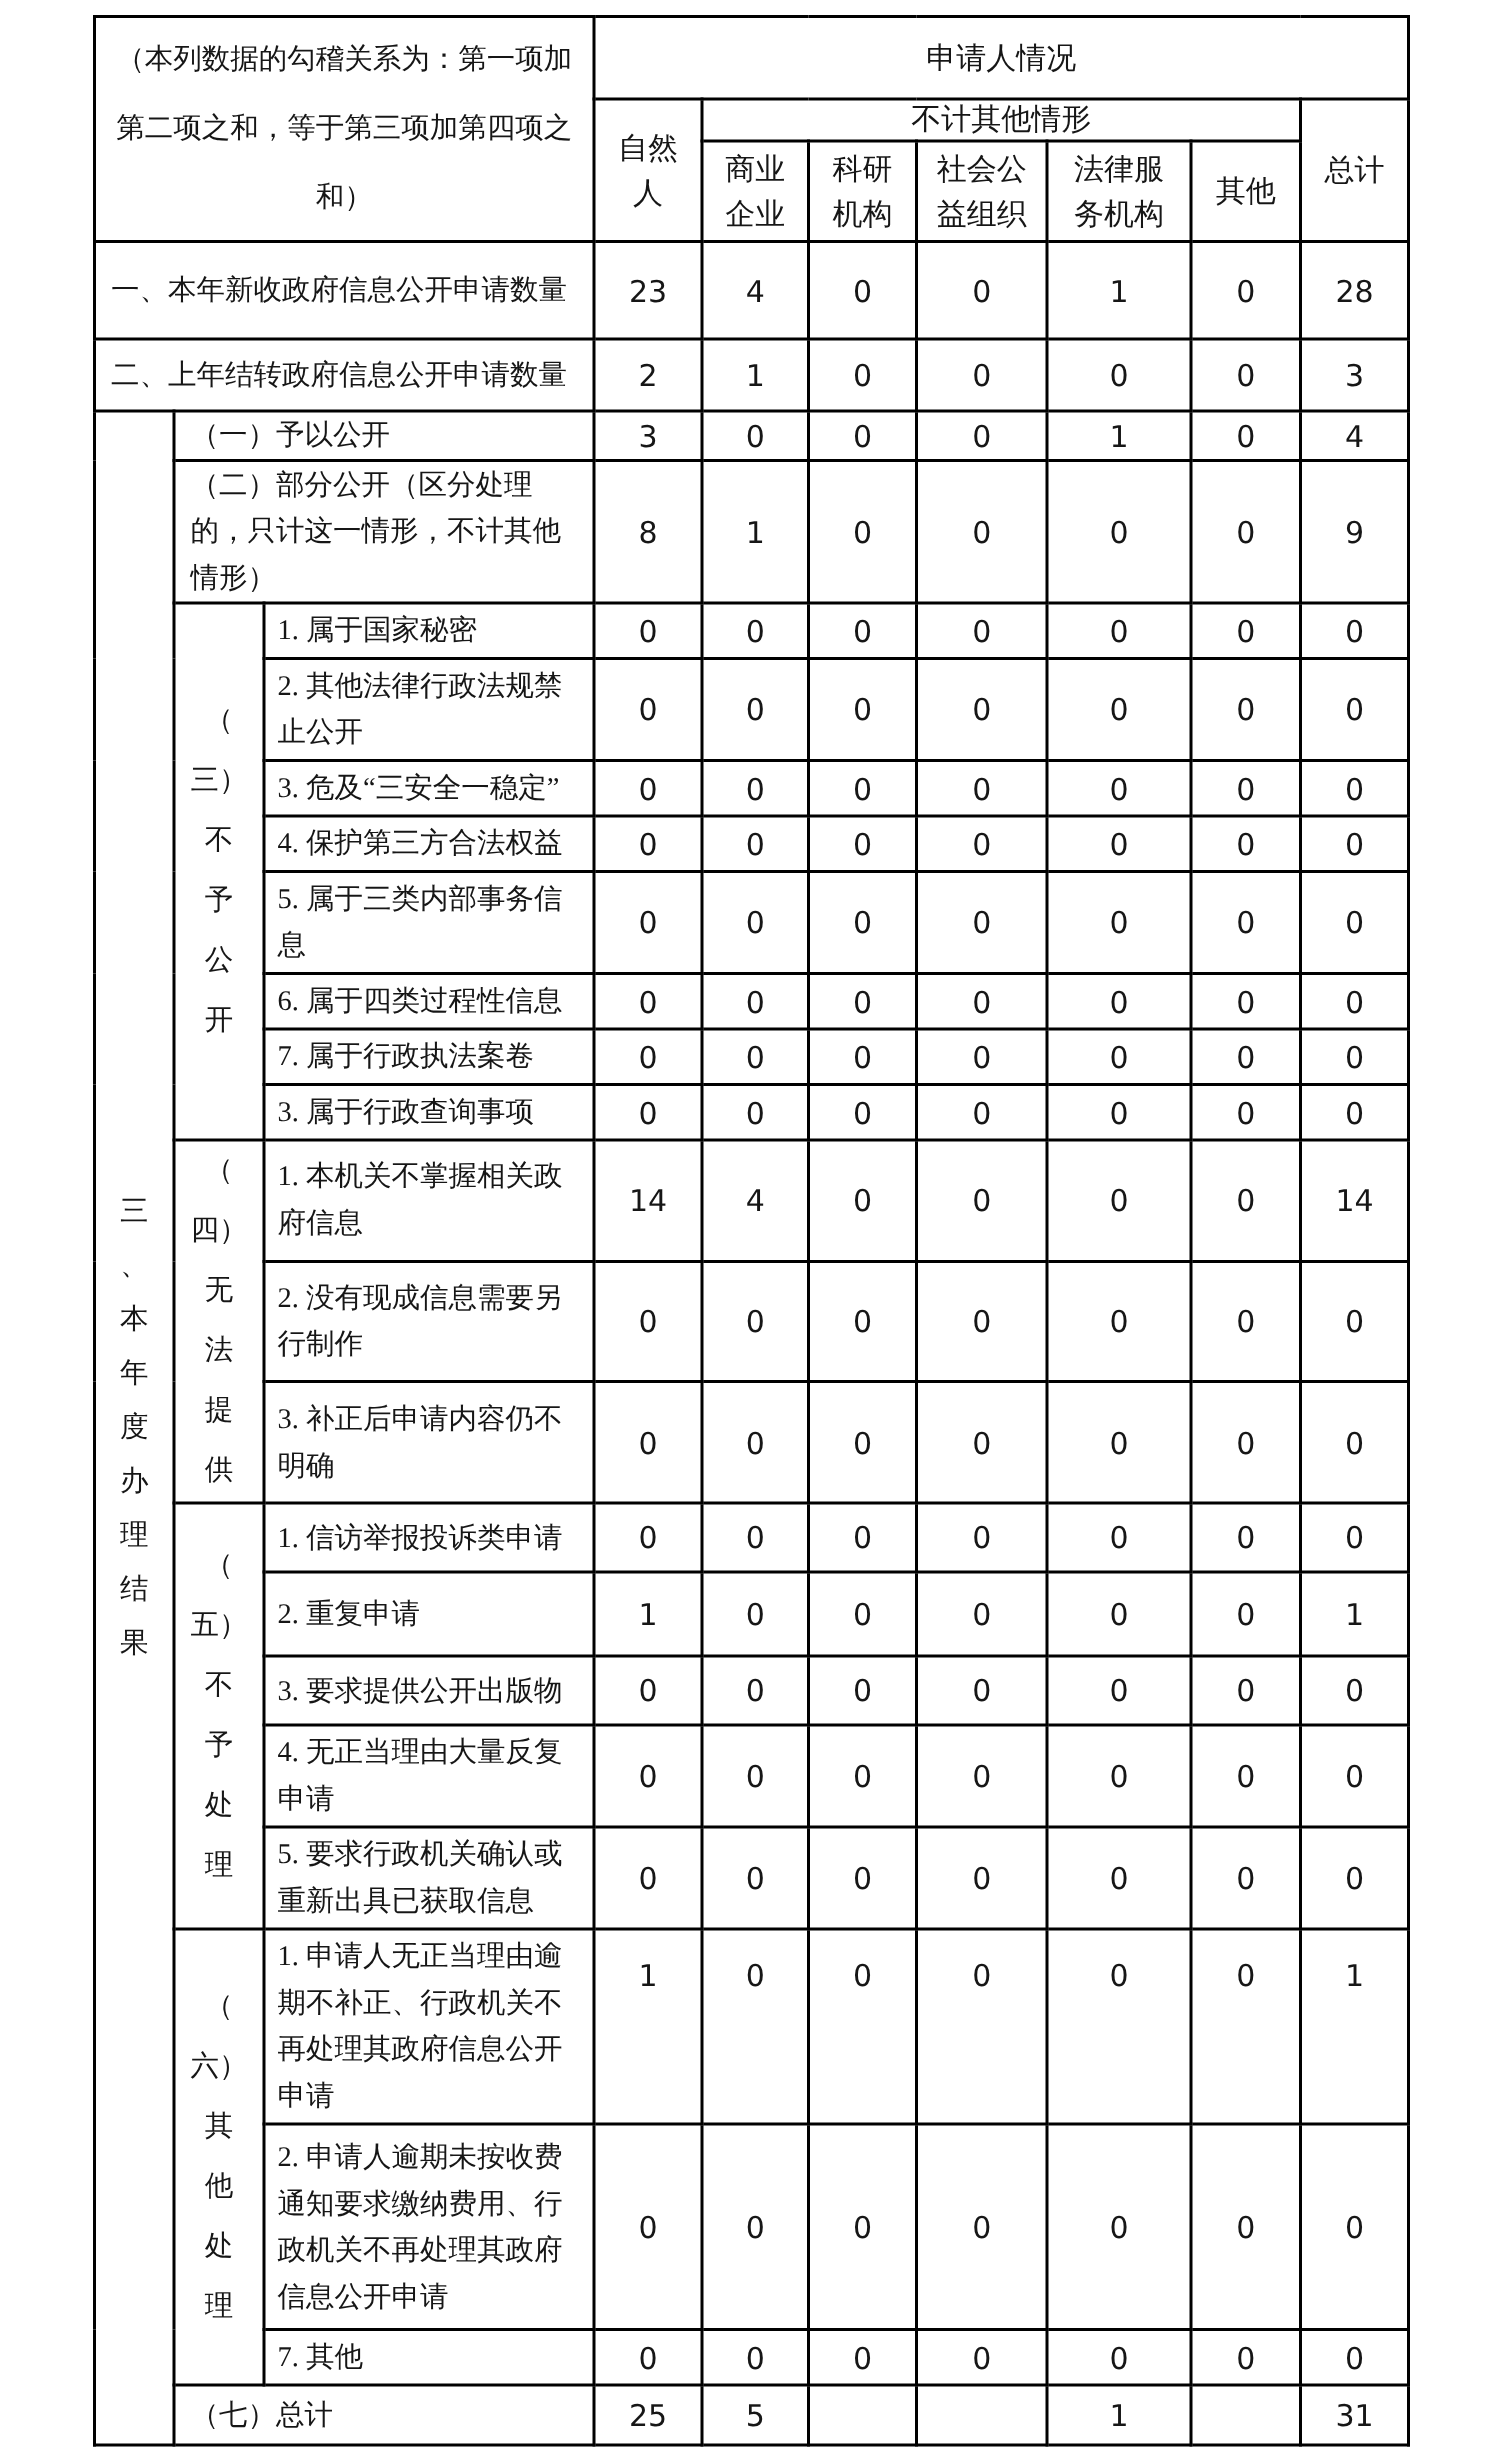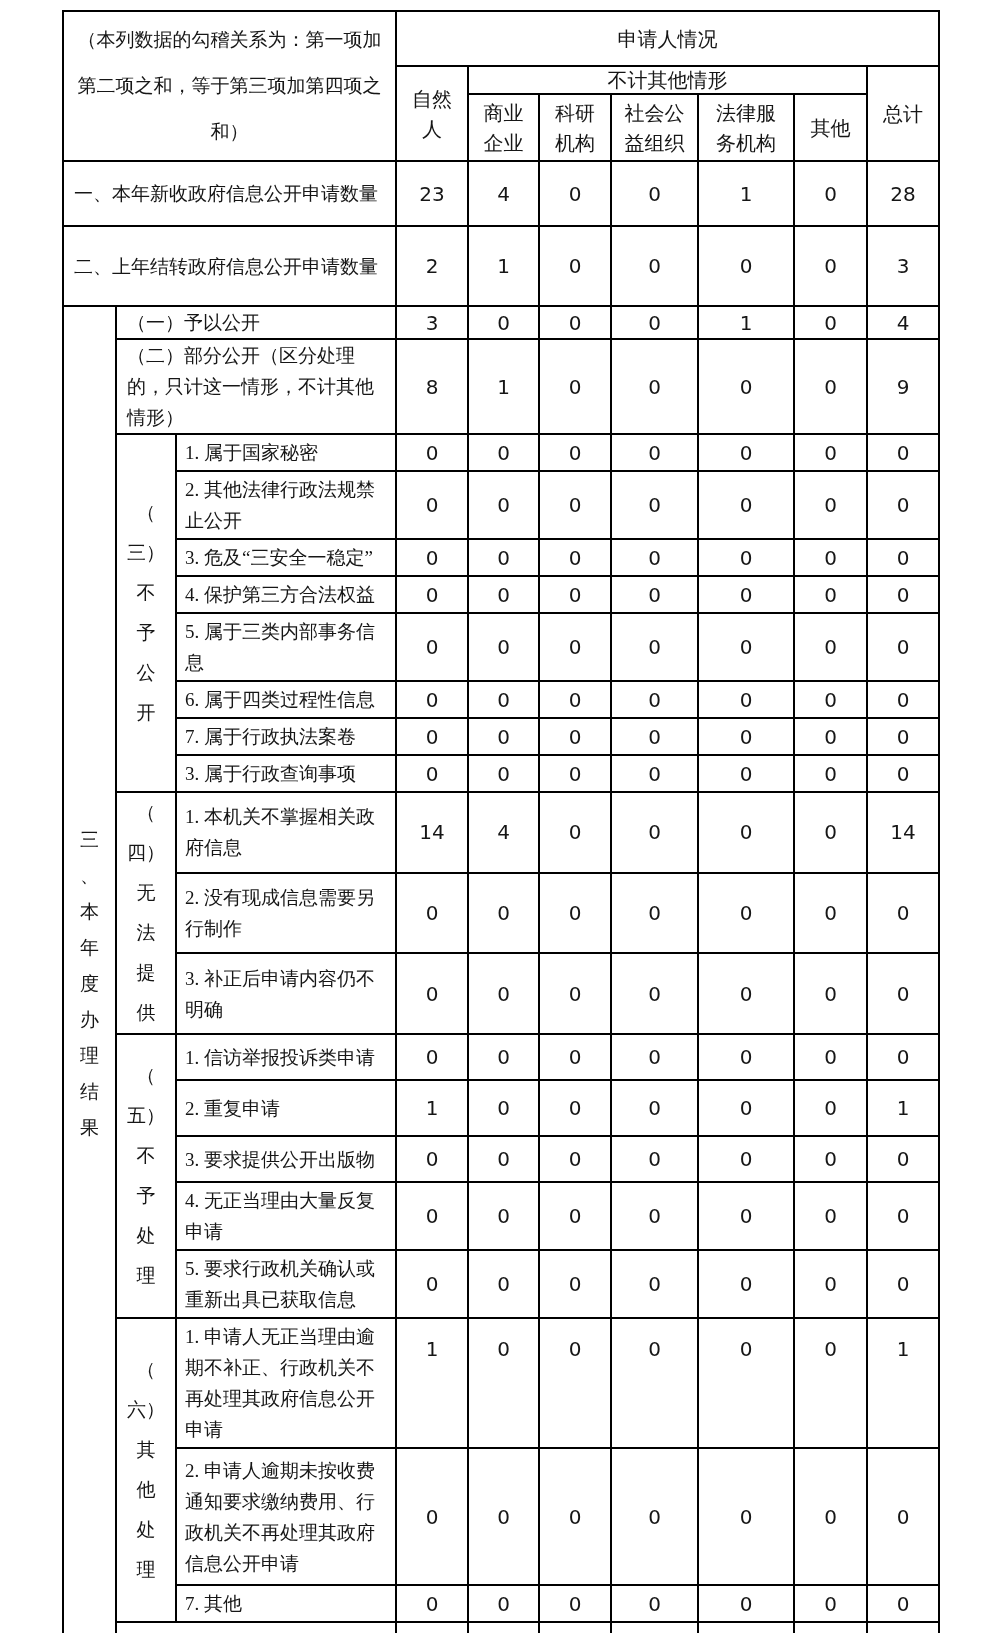--- a/index.html
+++ b/index.html
@@ -67,21 +67,21 @@
     <td class="rowlabel" colspan="3">一、本年新收政府信息公开申请数量</td>
     <td class="v">23</td>
         <td class="v">4</td>
         <td class="v">0</td>
         <td class="v">0</td>
         <td class="v">1</td>
         <td class="v">0</td>
         <td class="v">28</td>
   </tr>
 
-  <tr style="height:80px">
+  <tr style="height:48px">
     <td class="rowlabel" colspan="3">二、上年结转政府信息公开申请数量</td>
     <td class="v">2</td>
         <td class="v">1</td>
         <td class="v">0</td>
         <td class="v">0</td>
         <td class="v">0</td>
         <td class="v">0</td>
         <td class="v">3</td>
   </tr>
 

